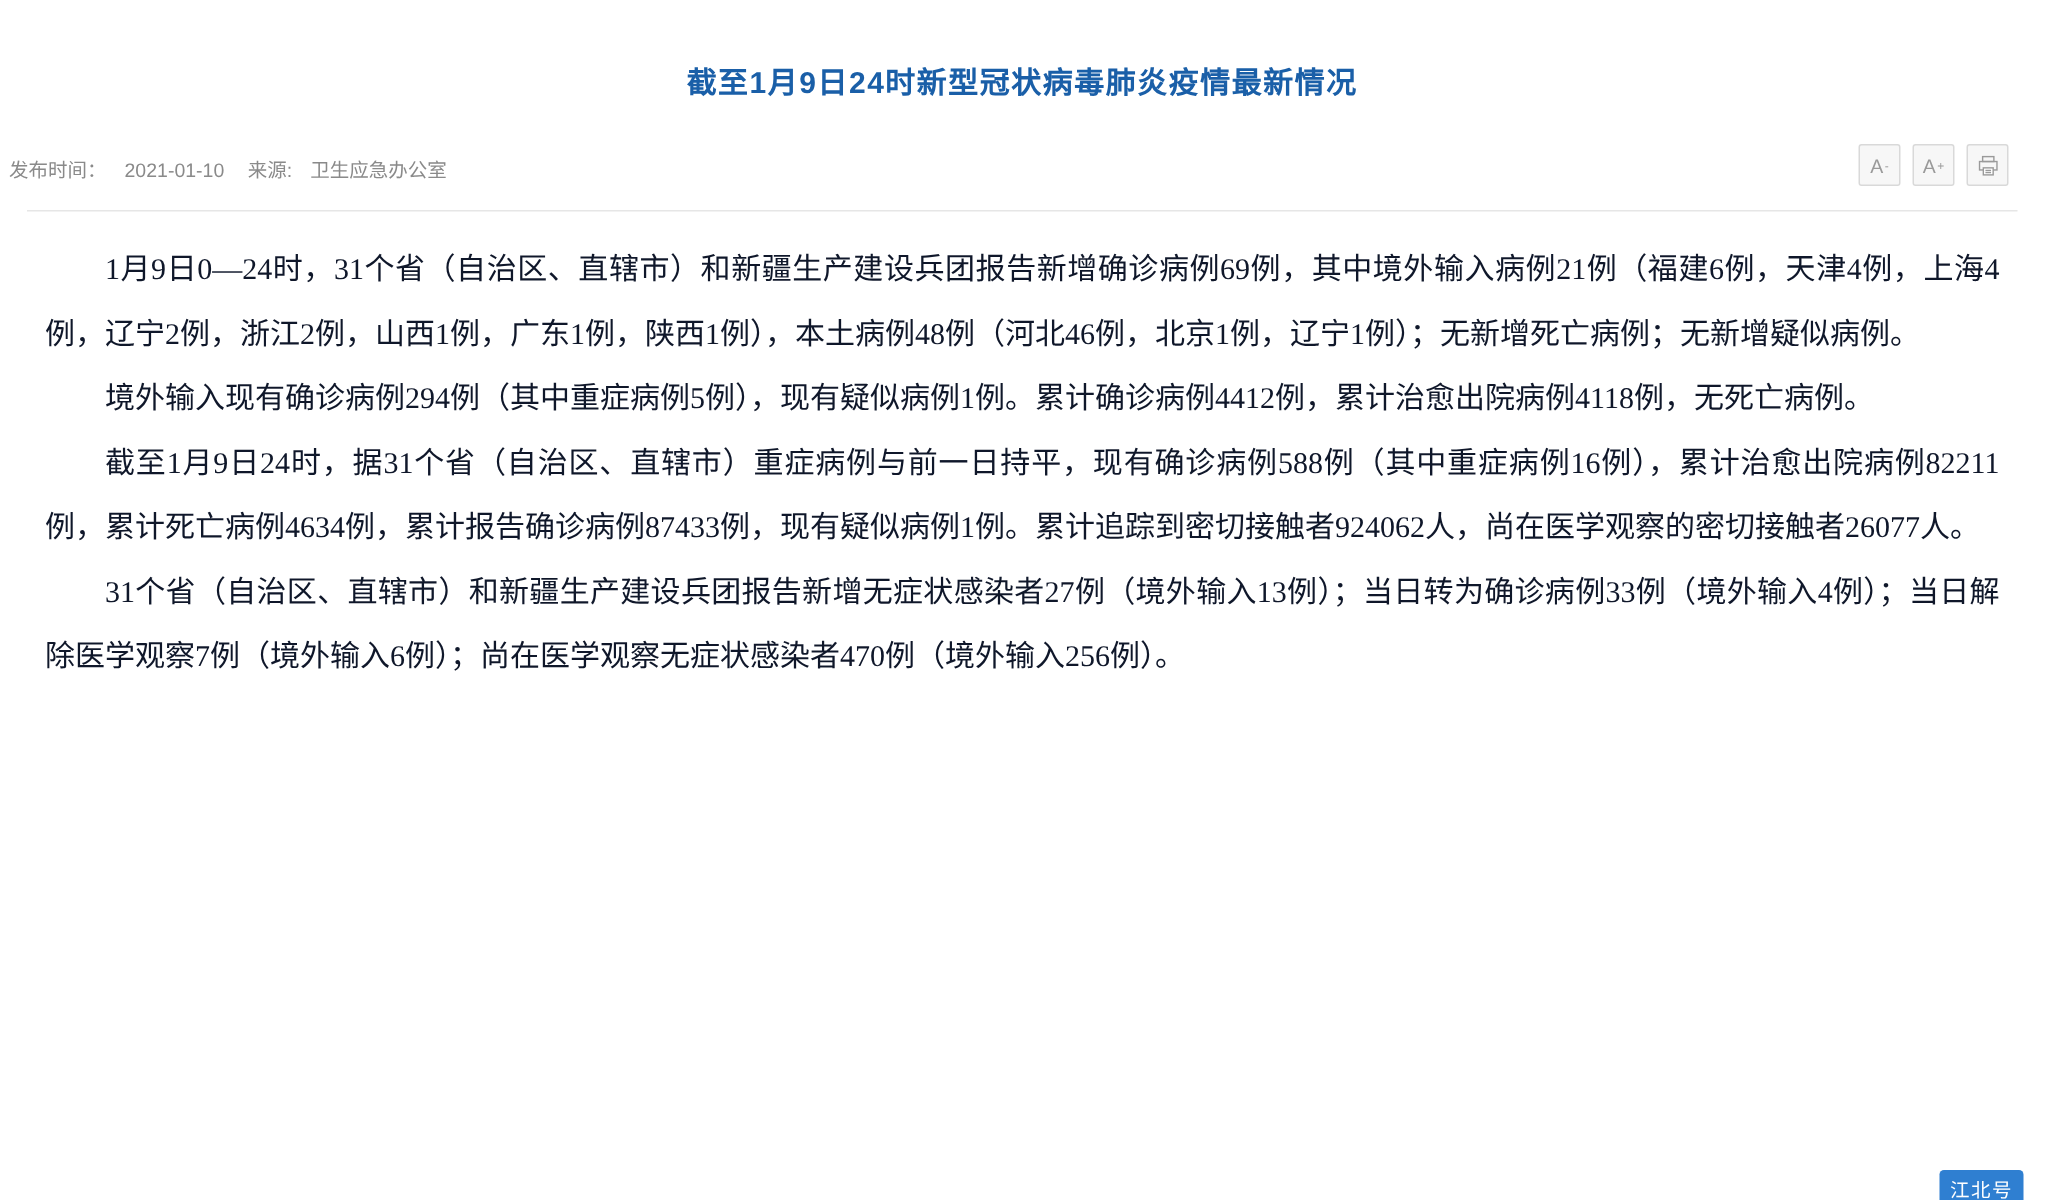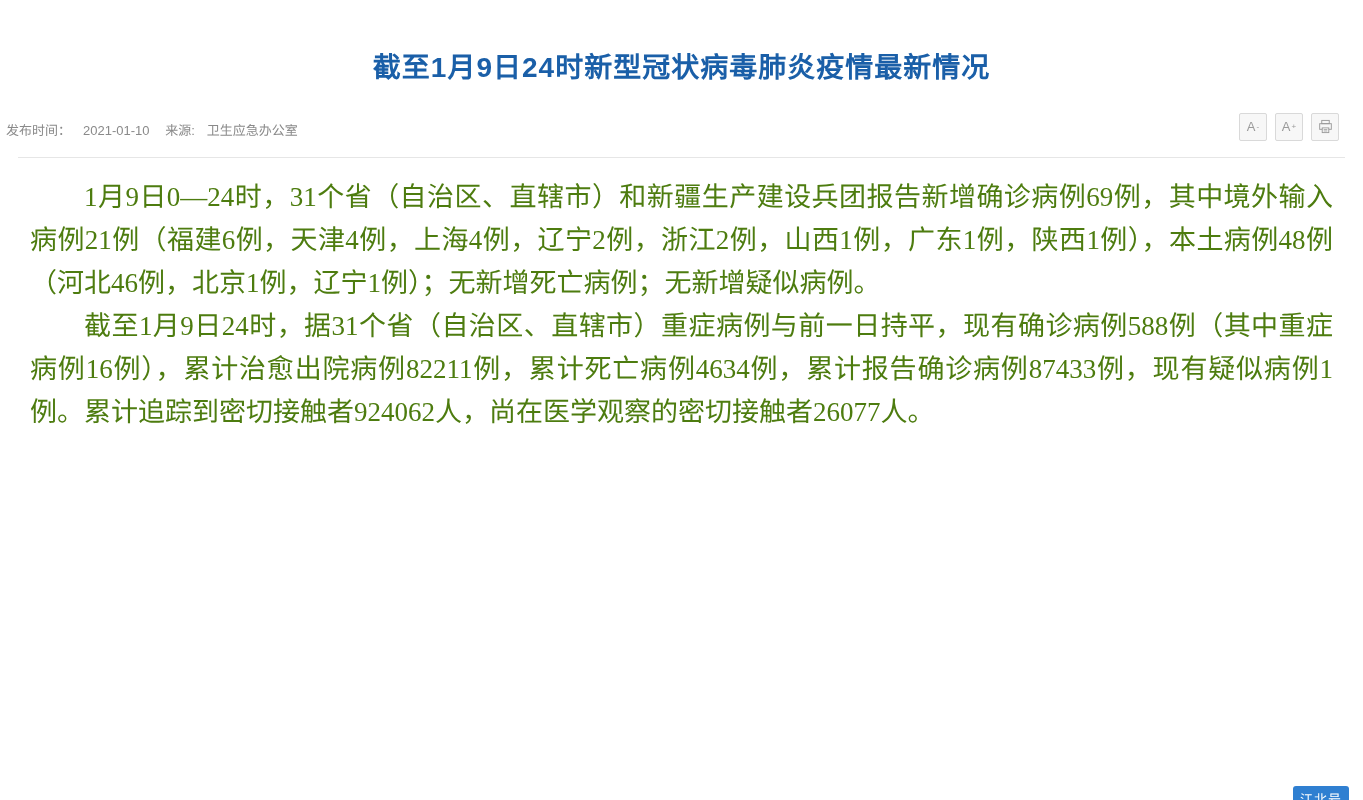--- a/index.html
+++ b/index.html
@@ -16,21 +16,21 @@
     overflow: hidden;
   }
   .page {
     width: 1363px;
     height: 800px;
     position: relative;
     box-sizing: border-box;
   }
   .title {
     text-align: center;
-    font-size: 28px;
+    font-size: 20px;
     font-weight: bold;
     color: #1a5fa8;
     letter-spacing: 1px;
     padding-top: 26px;
     font-family: "Liberation Sans", "DejaVu Sans", sans-serif;
   }
   .meta-row {
     position: relative;
     margin-top: 26px;
     height: 40px;
@@ -75,23 +75,23 @@
     vertical-align: super;
     margin-left: 1px;
   }
   .divider {
     height: 1px;
     background: #e6e6e6;
     margin: 6px 18px 0 18px;
   }
   .content {
     padding: 18px 30px 0 30px;
-    font-size: 27px;
+    font-size: 20px;
     line-height: 43px;
-    color: #4d7c0f;
+    color: #0f172a;
     text-align: justify;
     text-justify: inter-ideograph;
   }
   .content p {
     margin: 0;
     text-indent: 2em;
   }
   .watermark {
     position: absolute;
     right: 14px;
@@ -136,17 +136,19 @@
           <line x1="6" y1="12.8" x2="10" y2="12.8" stroke="#9a9a9a" stroke-width="0.9"></line>
         </svg>
       </div>
     </div>
   </div>
 
   <div class="divider"></div>
 
   <div class="content">
     <p>1月9日0—24时，31个省（自治区、直辖市）和新疆生产建设兵团报告新增确诊病例69例，其中境外输入病例21例（福建6例，天津4例，上海4例，辽宁2例，浙江2例，山西1例，广东1例，陕西1例），本土病例48例（河北46例，北京1例，辽宁1例）；无新增死亡病例；无新增疑似病例。</p>
+    <p>境外输入现有确诊病例294例（其中重症病例5例），现有疑似病例1例。累计确诊病例4412例，累计治愈出院病例4118例，无死亡病例。</p>
     <p>截至1月9日24时，据31个省（自治区、直辖市）重症病例与前一日持平，现有确诊病例588例（其中重症病例16例），累计治愈出院病例82211例，累计死亡病例4634例，累计报告确诊病例87433例，现有疑似病例1例。累计追踪到密切接触者924062人，尚在医学观察的密切接触者26077人。</p>
+    <p>31个省（自治区、直辖市）和新疆生产建设兵团报告新增无症状感染者27例（境外输入13例）；当日转为确诊病例33例（境外输入4例）；当日解除医学观察7例（境外输入6例）；尚在医学观察无症状感染者470例（境外输入256例）。</p>
   </div>
 
   <div class="watermark">江北号</div>
 </div>
 
 </body></html>

